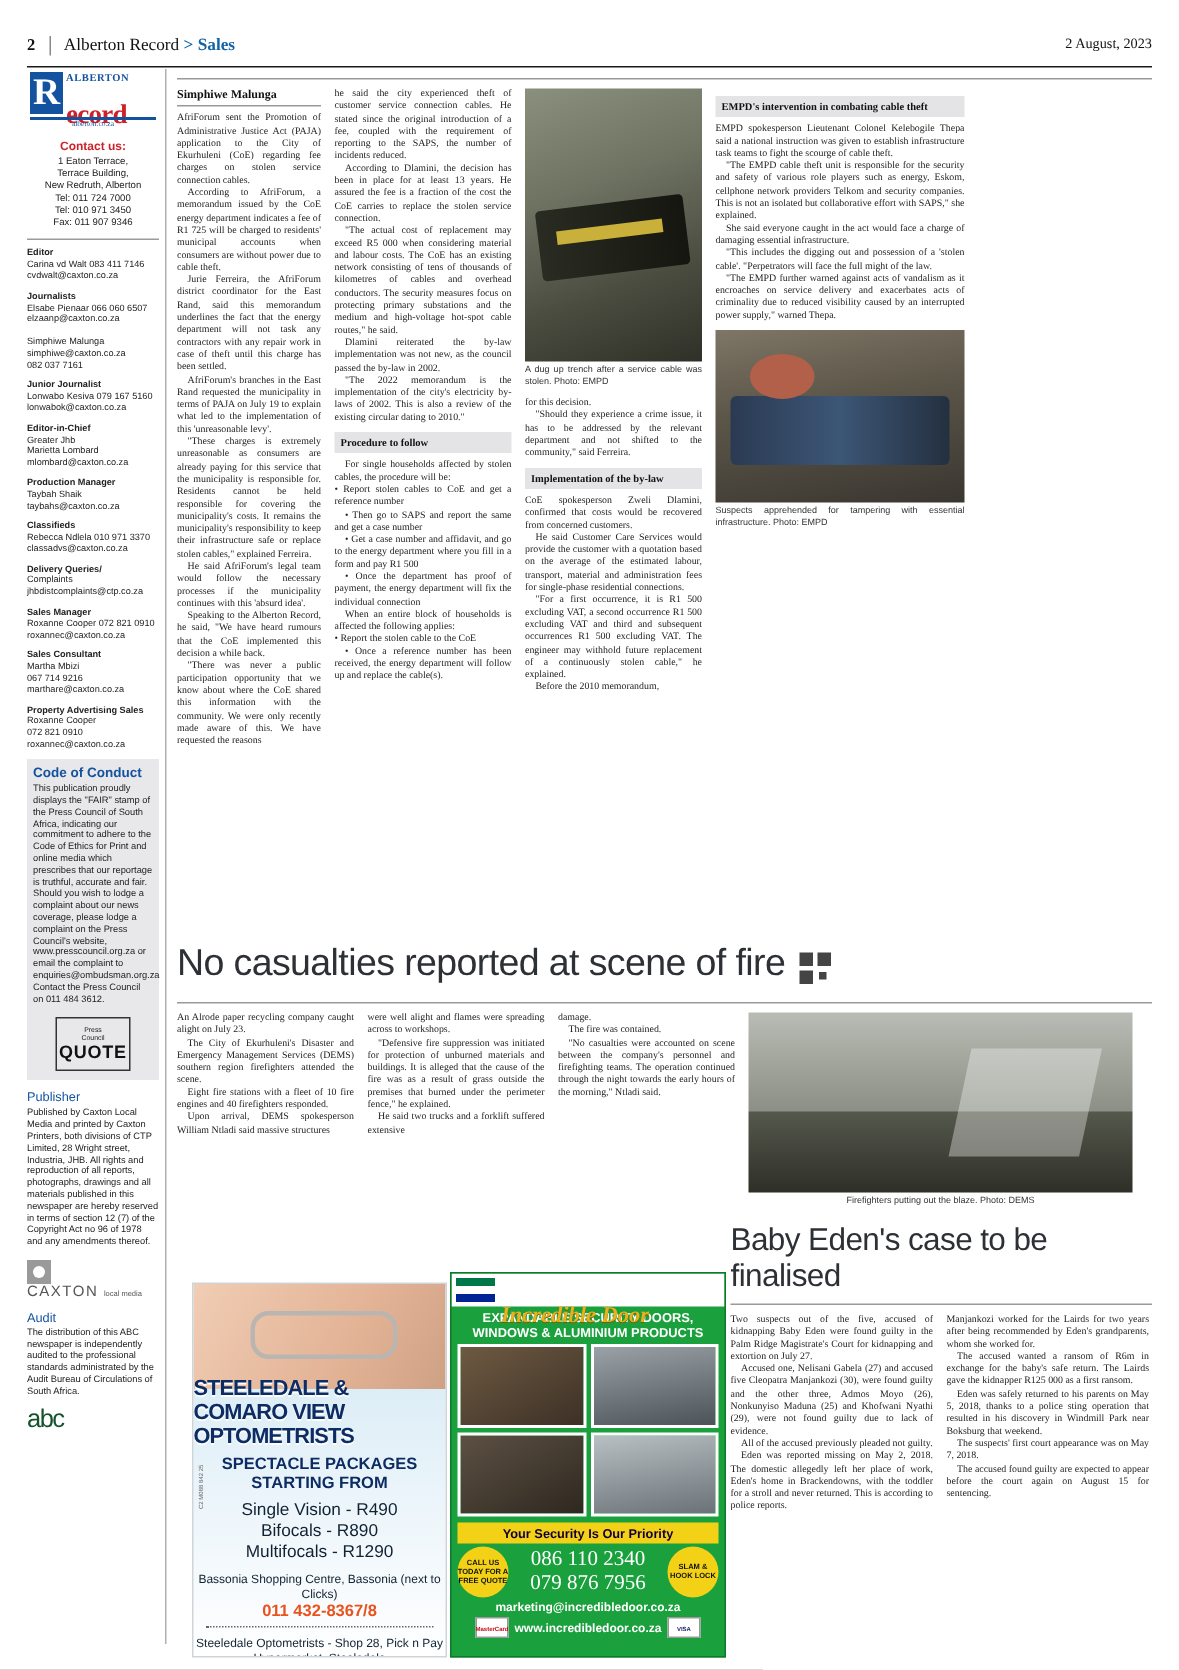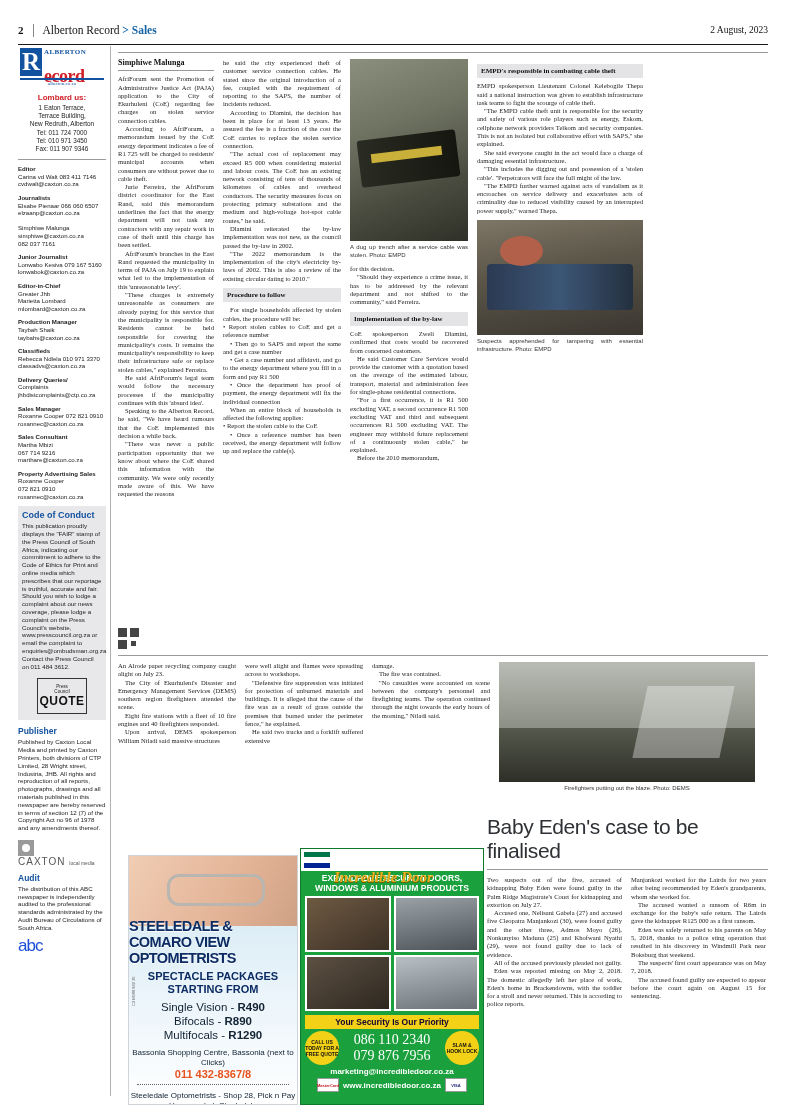--- a/index.html
+++ b/index.html
@@ -44,29 +44,29 @@
   .coc-hd{color:#12529e;font-weight:bold;font-size:9px;font-family:"Liberation Sans",sans-serif;
      line-height:10px;}
   .coc-body{font-family:"Liberation Sans",sans-serif;font-size:6.2px;line-height:7.8px;color:#222;
      margin-top:2px;}
   .fair-badge{margin:8px auto 0 auto;width:48px;height:34px;border:1px solid #333;
      display:flex;flex-direction:column;align-items:center;justify-content:center;}
   .fair-badge .pc{font-size:4.6px;line-height:5px;text-align:center;color:#222;
      font-family:"Liberation Sans",sans-serif;}
   .fair-badge .fr{font-size:12px;font-weight:bold;letter-spacing:.5px;color:#111;
      font-family:"Liberation Sans",sans-serif;}
-  .pub-hd{color:#12529e;font-weight:bold;font-size:8.5px;font-family:"Liberation Sans",sans-serif;
+  .pub-hd{color:#12529e;font-weight:normal;font-size:8.5px;font-family:"Liberation Sans",sans-serif;
      margin-top:6px;}
   .caxton-logo{margin-top:8px;}
   .caxton-sq{width:16px;height:16px;background:#9a9a9a;position:relative;}
   .caxton-sq:after{content:"";position:absolute;left:4px;top:4px;width:8px;height:8px;
      background:#fff;border-radius:50%;}
   .caxton-word{font-family:"Liberation Sans",sans-serif;font-size:10px;color:#555;letter-spacing:1px;}
   .caxton-word small{font-size:5px;letter-spacing:0;}
-  .abc-logo{font-family:"Liberation Sans",sans-serif;font-size:17px;color:#1d4ed8;
+  .abc-logo{font-family:"Liberation Sans",sans-serif;font-size:17px;color:#14532d;
      letter-spacing:-1px;margin-top:4px;}
 
   
   .rail-divider{position:absolute;left:110px;top:46px;width:1px;height:1050px;background:#b0b0b0;}
 
   
   .main{position:absolute;left:118px;top:46px;width:650px;}
   h1.head{font-family:"Liberation Serif",serif;font-weight:bold;font-size:35px;
      line-height:39px;color:#15171a;margin:0 0 8px 0;letter-spacing:-.6px;}
   .rule-thin{border-top:1px solid #999;margin:6px 0 6px 0;}
@@ -124,21 +124,21 @@
      background:linear-gradient(120deg,#f0cdb4,#e3b396 60%,#cfa184);}
   .ad-opt .face:after{content:"";position:absolute;left:38px;top:18px;width:92px;height:26px;
      border:3px solid #b9b5b0;border-radius:12px;}
   .ad-title{position:relative;margin-top:62px;text-align:left;color:#0c2c63;
      font-family:"Liberation Sans",sans-serif;font-weight:bold;font-size:14.5px;
      line-height:16px;letter-spacing:-.6px;text-shadow:0 1px 0 #fff;}
   .ad-sub{text-align:center;color:#0c2c63;font-family:"Liberation Sans",sans-serif;
      font-weight:bold;font-size:11px;line-height:13px;margin-top:4px;}
   .ad-price{text-align:center;color:#123;font-family:"Liberation Sans",sans-serif;
      font-size:11.5px;line-height:14px;margin-top:4px;}
-  .ad-price b{font-weight:bold;}
+  .ad-price b{font-weight:normal;}
   .ad-addr{text-align:center;color:#123;font-family:"Liberation Sans",sans-serif;
      font-size:8px;line-height:10px;margin-top:6px;}
   .ad-tel{text-align:center;color:#e8531f;font-family:"Liberation Sans",sans-serif;
      font-weight:bold;font-size:11px;line-height:13px;}
   .ad-dash{border-top:1px dotted #666;margin:3px 8px;}
   .ad-vert{position:absolute;left:2px;top:150px;font-size:4px;color:#666;
      transform:rotate(-90deg);transform-origin:left top;font-family:"Liberation Sans",sans-serif;}
 
   .ad-door{position:absolute;left:300px;top:848px;width:182px;height:255px;
      background:#1aa03c;border:1px solid #0d7a2b;overflow:hidden;}
@@ -192,21 +192,21 @@
 
   <div class="rail">
     <div class="logo-box">
       <div class="logo-R">R</div>
       <div class="logo-alberton">ALBERTON</div>
       <div class="logo-record">ecord</div>
       <div class="logo-rule"></div>
       <div class="logo-tag">alberton.co.za</div>
     </div>
 
-    <div class="contact-hd">Lombard us:</div>
+    <div class="contact-hd">Contact us:</div>
     <div class="contact-lines">
         <div>1 Eaton Terrace,</div>
         <div>Terrace Building,</div>
         <div>New Redruth, Alberton</div>
         <div>Tel:  011 724 7000</div>
         <div>Tel:  010 971 3450</div>
         <div>Fax: 011 907 9346</div>
       </div>
 
     <hr>
@@ -349,37 +349,38 @@
         <div class="sect-hd">Implementation of the by-law</div>
         <div id="s1c2b">
             <p class="first">CoE spokesperson Zweli Dlamini, confirmed that costs would be recovered from concerned customers.</p>
             <p class="">He said Customer Care Services would provide the customer with a quotation based on the average of the estimated labour, transport, material and administration fees for single-phase residential connections.</p>
             <p class="">"For a first occurrence, it is R1 500 excluding VAT, a second occurrence R1 500 excluding VAT and third and subsequent occurrences R1 500 excluding VAT. The engineer may withhold future replacement of a continuously stolen cable," he explained.</p>
             <p class="">Before the 2010 memorandum,</p>
           </div>
       </div>
 
       <div class="col" style="width:166px">
-        <div class="sect-hd">EMPD's responsible in combating cable theft</div>
+        <div class="sect-hd">EMPD's intervention in combating cable theft</div>
         <div id="s1c4">
             <p class="first">EMPD spokesperson Lieutenant Colonel Kelebogile Thepa said a national instruction was given to establish infrastructure task teams to fight the scourge of cable theft.</p>
             <p class="">"The EMPD cable theft unit is responsible for the security and safety of various role players such as energy, Eskom, cellphone network providers Telkom and security companies. This is not an isolated but collaborative effort with SAPS," she explained.</p>
             <p class="">She said everyone caught in the act would face a charge of damaging essential infrastructure.</p>
             <p class="">"This includes the digging out and possession of a 'stolen cable'. "Perpetrators will face the full might of the law.</p>
             <p class="">"The EMPD further warned against acts of vandalism as it encroaches on service delivery and exacerbates acts of criminality due to reduced visibility caused by an interrupted power supply," warned Thepa.</p>
           </div>
         <div class="photo ph-susp" style="width:166px;height:115px;margin-top:5px"></div>
         <div class="caption">Suspects apprehended for tampering with essential infrastructure.  Photo: EMPD</div>
       </div>
 
     </div>
   </div>
 
   <div class="story2">
     <div style="display:flex;align-items:center;gap:10px">
+      <h2 class="head2">No casualties reported at scene of fire</h2>
       <div class="qr"></div>
     </div>
     <div class="rule-thin"></div>
     <div class="cols">
       <div class="col" style="width:118px">
           <div id="s2c1">
             <p class="first">An Alrode paper recycling company caught alight on July 23.</p>
             <p class="">The City of Ekurhuleni's Disaster and Emergency Management Services (DEMS) southern region firefighters attended the scene.</p>
             <p class="">Eight fire stations with a fleet of 10 fire engines and 40 firefighters responded.</p>
             <p class="">Upon arrival, DEMS spokesperson William Ntladi said massive structures</p>

